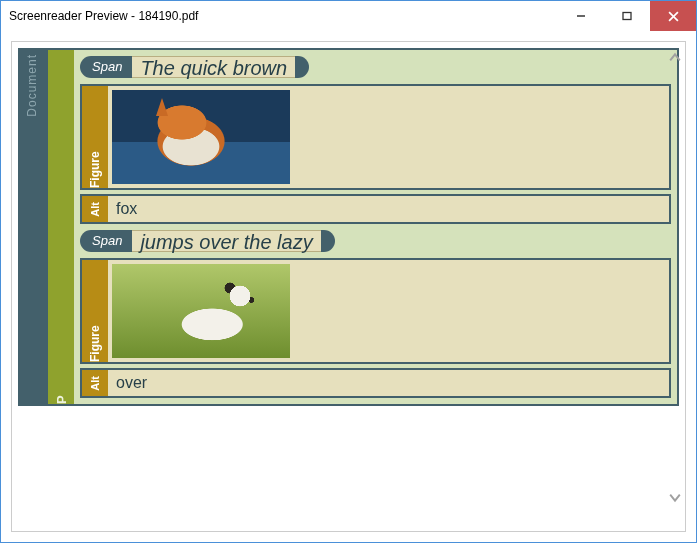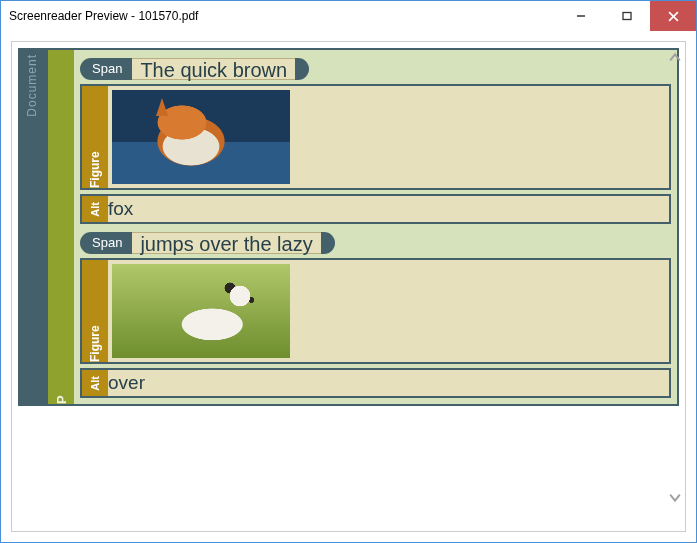--- a/index.html
+++ b/index.html
@@ -19,21 +19,21 @@
   .docpane { display: flex; padding: 6px; }
   .docrail { width: 28px; background: #43606b; display: flex; flex-direction: column; align-items: center; padding-top: 6px; }
   .docrail .vlabel { writing-mode: vertical-rl; transform: rotate(180deg); color: #8ea7af; font-size: 12px; letter-spacing: 1px; }
 
   .p-panel { flex: 1; display: flex; background: #d5e2bb; border: 2px solid #43606b; }
   .p-rail { width: 26px; background: #8fa22d; display: flex; justify-content: center; padding-top: 6px; }
   .p-rail .vlabel { writing-mode: vertical-rl; transform: rotate(180deg); color: #eef3dd; font-size: 13px; font-weight: bold; }
 
   .p-body { flex: 1; padding: 4px 6px 6px 6px; display: flex; flex-direction: column; gap: 4px; }
 
-  .spanrow { display: flex; align-items: flex-end; height: 26px; }
+  .spanrow { display: flex; align-items: center; height: 26px; font-style: italic; }
   .pill-left { background: #43606b; color: #fff; font-size: 13px; padding: 2px 10px 2px 12px; border-radius: 12px 0 0 12px; height: 22px; line-height: 18px; }
   .pill-center { background: #e6e0bd; color: #274049; font-size: 20px; padding: 0 8px; height: 22px; line-height: 22px; border-top: 1px solid #b8ae82; border-bottom: 1px solid #b8ae82; }
   .pill-right { background: #43606b; width: 14px; height: 22px; border-radius: 0 12px 12px 0; }
 
   .figbox { border: 2px solid #43606b; background: #e6e0bd; display: flex; }
   .figrail { width: 26px; background: #b78c15; display: flex; justify-content: center; padding-top: 6px; }
   .figrail .vlabel { writing-mode: vertical-rl; transform: rotate(180deg); color: #fff; font-size: 12px; font-weight: bold; }
   .figbody { flex: 1; padding: 4px; }
   .figimg { width: 178px; height: 94px; background: #222; }
 
@@ -43,30 +43,30 @@
   .fox::after { content: ""; position: absolute; left: 44px; top: 8px; width: 12px; height: 18px; background: #c96a25; clip-path: polygon(50% 0,100% 100%,0 100%); box-shadow: 28px -2px 0 0 #c96a25; }
 
   
   .dog { background: linear-gradient(180deg,#b0c76a 0%,#6e8e2e 100%); position: relative; overflow: hidden; }
   .dog::before { content: ""; position: absolute; left: 48px; top: 34px; width: 95px; height: 48px; background: radial-gradient(ellipse 50px 26px at 55% 55%, #f3f1ea 60%, transparent 62%); }
   .dog::after { content: ""; position: absolute; left: 108px; top: 12px; width: 40px; height: 40px; background: radial-gradient(circle 17px at 50% 50%, #f3f1ea 60%, transparent 62%), radial-gradient(circle 9px at 25% 30%, #2b2620 60%, transparent 62%), radial-gradient(circle 4px at 78% 60%, #2b2620 70%, transparent 72%); }
 
   .altbox { border: 2px solid #43606b; background: #e6e0bd; display: flex; height: 30px; align-items: stretch; }
   .altrail { width: 26px; background: #b78c15; display: flex; justify-content: center; align-items: center; }
   .altrail .vlabel { writing-mode: vertical-rl; transform: rotate(180deg); color: #fff; font-size: 11px; font-weight: bold; }
-  .alttext { flex: 1; display: flex; align-items: center; padding: 0 0; color: #274049; font-size: 19px; }
+  .alttext { flex: 1; display: flex; align-items: center; padding: 0 8px; color: #274049; font-size: 16px; }
 
   .scrolltrack { position: absolute; right: 2px; top: 8px; bottom: 24px; width: 16px; display: flex; flex-direction: column; justify-content: space-between; align-items: center; }
   .scrollarrow { color: #a0a0a0; }
 </style>
 </head>
 <body>
 
 <div class="titlebar">
-  <span class="title">Screenreader Preview - 101570.pdf</span>
+  <span class="title">Screenreader Preview - 184190.pdf</span>
   <div class="winbtns">
     <div class="winbtn">
       <svg width="10" height="10" viewBox="0 0 10 10">
           <line x1="1" y1="5" x2="9" y2="5" stroke="#333" stroke-width="1.5"></line>
         </svg>
     </div>
     <div class="winbtn">
       <svg width="10" height="10" viewBox="0 0 10 10">
           <rect x="1" y="1.5" width="8" height="7" fill="none" stroke="#333" stroke-width="1.3"></rect>
         </svg>

